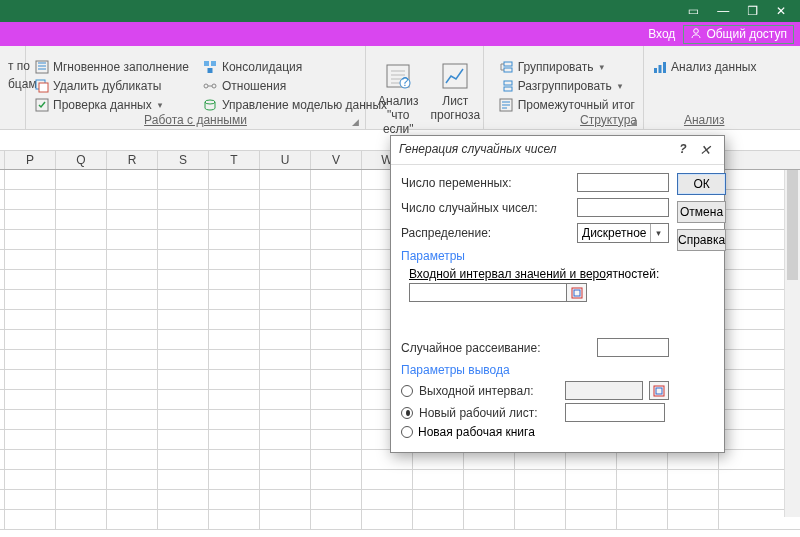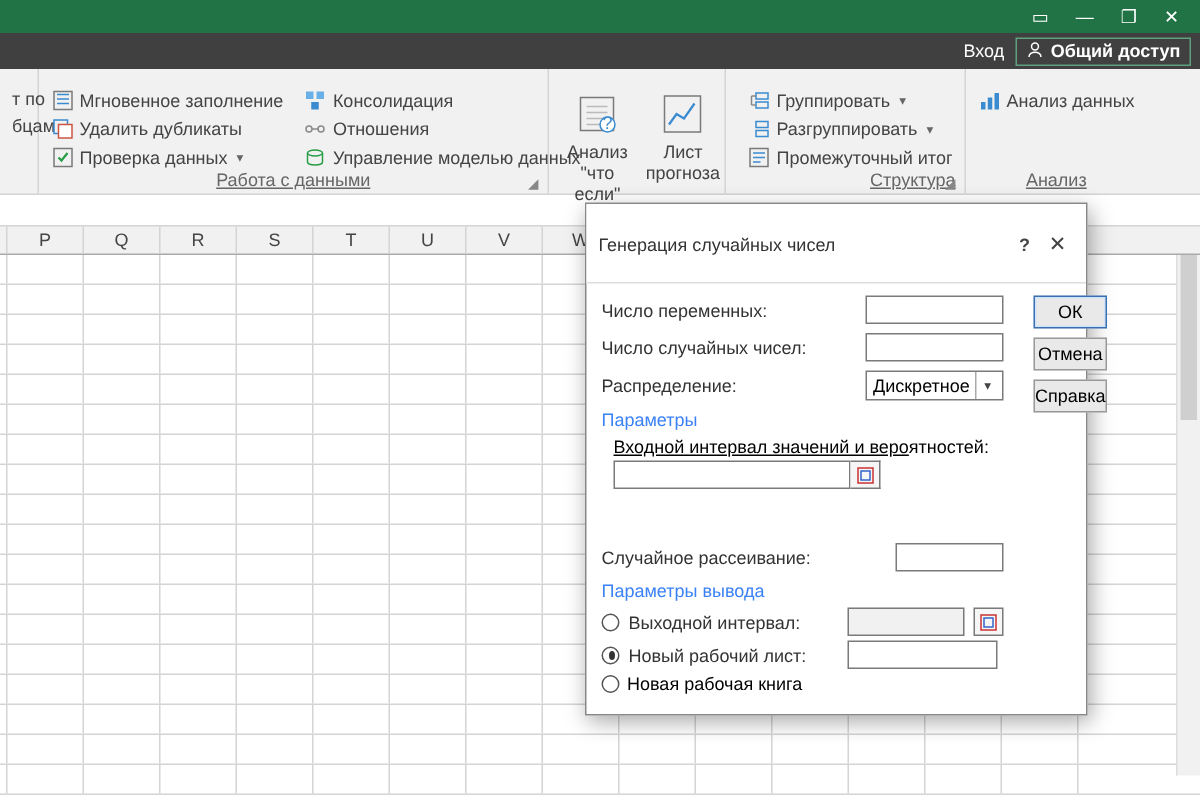--- a/index.html
+++ b/index.html
@@ -1,46 +1,46 @@
 <!DOCTYPE html>
 <html><head>
 <meta charset="utf-8">
 <style>
   * { box-sizing: border-box; margin: 0; padding: 0; font-family: "Segoe UI", Tahoma, sans-serif; font-size: 12px; }
   body { background: #fff; width: 800px; height: 537px; overflow: hidden; position: relative; }
   .title-bar { background: #217346; height: 22px; display: flex; justify-content: flex-end; align-items: center; color: #fff; }
   .title-sys { display: flex; gap: 18px; padding: 0 14px; align-items: center; }
   .title-sys span { color: #fff; cursor: pointer; }
-  .account-bar { background: #404040; height: 24px; display: flex; justify-content: flex-end; align-items: center; color: #fff; padding-right: 6px; text-align: center; }
+  .account-bar { background: #d946ef; height: 24px; display: flex; justify-content: flex-end; align-items: center; color: #fff; padding-right: 6px; text-align: center; }
   .account-btn { color: #fff; padding: 2px 8px; display: flex; align-items: center; gap: 4px; }
-  .share-btn { border: 1px solid #5fa07f; padding: 1px 6px; display: flex; align-items: center; gap: 4px; font-weight: bold; }
+  .share-btn { border: 1px solid #5fa07f; padding: 1px 6px; display: flex; align-items: center; gap: 4px; }
   .ribbon { background: #f1f1f1; border-bottom: 1px solid #d4d4d4; height: 84px; display: flex; position: relative; }
   .ribbon-group { border-right: 1px solid #d4d4d4; padding: 12px 6px 0 6px; display: flex; flex-direction: column; height: 100%; }
   .ribbon-group-body { flex: 1; display: flex; align-items: flex-start; }
   .ribbon-group-label { text-align: center; color: #666; font-size: 11px; padding-bottom: 2px; position: relative; text-decoration: underline; }
   .rg-exp { position: absolute; right: 0; bottom: 2px; color: #888; font-size: 9px; cursor: pointer; }
   .r-col { display: flex; flex-direction: column; gap: 2px; }
   .r-item { display: flex; align-items: center; gap: 4px; padding: 1px 2px; color: #444; white-space: nowrap; cursor: pointer; }
   .r-item .ic { width: 15px; height: 15px; display: inline-flex; align-items: center; justify-content: center; }
   .r-big { display: flex; flex-direction: column; align-items: center; padding: 2px 6px; cursor: pointer; color: #444; text-align: center; }
   .r-big .ic { width: 32px; height: 32px; display: flex; align-items: center; justify-content: center; margin-bottom: 2px; }
   .dd { color: #666; font-size: 9px; margin-left: 2px; }
   .col-letters { display: flex; border-top: 1px solid #d4d4d4; border-bottom: 1px solid #aaa; background: #f1f1f1; height: 20px; margin-top: 20px; }
   .col-head { width: 51px; text-align: center; border-right: 1px solid #d4d4d4; color: #444; line-height: 19px; flex-shrink: 0; }
   .col-head:first-child { width: 5px; }
   .grid { background: #fff; }
   .row { display: flex; border-bottom: 1px solid #d4d4d4; height: 20px; }
   .cell { width: 51px; border-right: 1px solid #d4d4d4; flex-shrink: 0; }
   .cell:first-child { width: 5px; }
   .dialog { position: absolute; left: 390px; top: 135px; width: 335px; background: #fff; border: 1px solid #888; box-shadow: 2px 4px 14px rgba(0,0,0,0.35); }
-  .dlg-title { background: #fff; border-bottom: 1px solid #ddd; display: flex; align-items: flex-end; padding: 18px 8px; }
+  .dlg-title { background: #fff; border-bottom: 1px solid #ddd; display: flex; align-items: flex-start; padding: 6px 8px; font-style: italic; }
   .dlg-title-text { flex: 1; color: #333; }
   .dlg-help { width: 22px; text-align: center; cursor: pointer; color: #444; font-weight: bold; }
   .dlg-close { width: 22px; text-align: center; cursor: pointer; color: #444; font-size: 14px; }
-  .dlg-body { padding: 8px 10px 10px 10px; display: flex; gap: 20px; }
+  .dlg-body { padding: 8px 10px 10px 10px; display: flex; gap: 8px; }
   .dlg-left { flex: 1; }
   .dlg-right { width: 62px; display: flex; flex-direction: column; gap: 6px; }
   .btn { border: 1px solid #999; background: #e9e9e9; text-align: center; padding: 3px 0; cursor: pointer; }
   .btn.primary { border: 1px solid #3a6fb4; box-shadow: inset 0 0 0 1px #cfe3fa; }
   .fld-row { display: flex; align-items: center; gap: 6px; margin-bottom: 6px; }
   .fld-label { flex: 1; color: #333; }
   .und { text-decoration: underline; }
   .inp { border: 1px solid #7a7a7a; height: 19px; width: 92px; padding: 0 3px; }
   .sel { border: 1px solid #7a7a7a; height: 20px; width: 92px; display: flex; align-items: center; justify-content: space-between; padding: 0 2px 0 4px; background: #fff; cursor: pointer; }
   .sel-btn { border-left: 1px solid #aaa; width: 16px; height: 100%; display: flex; align-items: center; justify-content: center; color: #444; font-size: 9px; }

